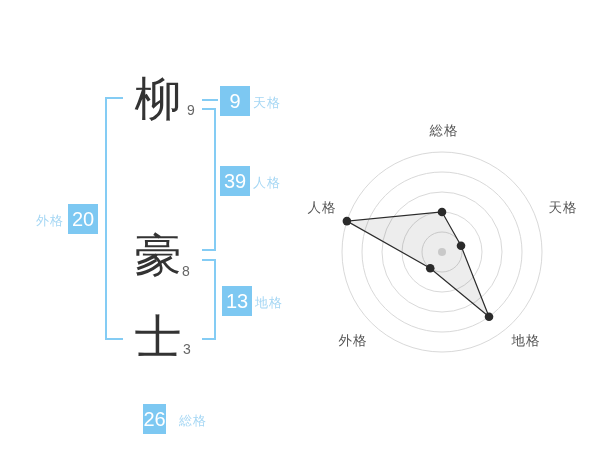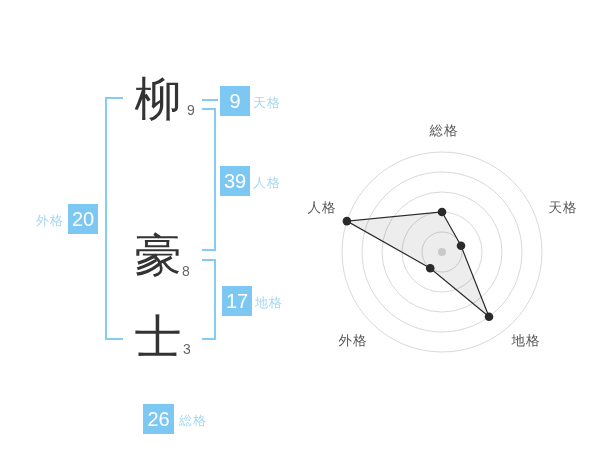--- a/index.html
+++ b/index.html
@@ -46,27 +46,27 @@
   <div class="hline" style="left:202px;top:99px;width:16px;height:0"></div>
   <div class="bracket bracket-right" style="left:202px;top:108px;width:12px;height:139px"></div>
   <div class="bracket bracket-right" style="left:202px;top:259px;width:12px;height:77px"></div>
 
   <div class="badge" style="left:220px;top:86px">9</div>
   <div class="badge-label" style="left:253px;top:94px">天格</div>
 
   <div class="badge" style="left:220px;top:166px">39</div>
   <div class="badge-label" style="left:253px;top:174px">人格</div>
 
-  <div class="badge" style="left:222px;top:286px">17</div>
+  <div class="badge" style="left:222px;top:286px">13</div>
   <div class="badge-label" style="left:255px;top:294px">地格</div>
 
   <div class="badge" style="left:68px;top:204px">20</div>
   <div class="badge-label" style="left:36px;top:212px">外格</div>
 
-  <div class="badge" style="left:143px;top:404px;width:31px">26</div>
+  <div class="badge" style="left:143px;top:404px;width:23px">26</div>
   <div class="badge-label" style="left:179px;top:412px">総格</div>
 
   <svg id="radar-svg" style="left:296px;top:100px" width="300" height="272">
       <circle cx="146" cy="152" r="20" fill="none" stroke="#d9d9d9" stroke-width="1"></circle>
       <circle cx="146" cy="152" r="40" fill="none" stroke="#d9d9d9" stroke-width="1"></circle>
       <circle cx="146" cy="152" r="60" fill="none" stroke="#d9d9d9" stroke-width="1"></circle>
       <circle cx="146" cy="152" r="80" fill="none" stroke="#d9d9d9" stroke-width="1"></circle>
       <circle cx="146" cy="152" r="100" fill="none" stroke="#d9d9d9" stroke-width="1"></circle>
       <polygon points="146,112 165.02113032590307,145.81966011250105 193.02282018339787,216.72135954999578 134.24429495415055,168.18033988749895 50.89434837048465,121.09830056250523" fill="rgba(0,0,0,0.07)" stroke="#2b2b2b" stroke-width="1.2"></polygon>
       <circle cx="146" cy="152" r="4" fill="#c9c9c9"></circle>

